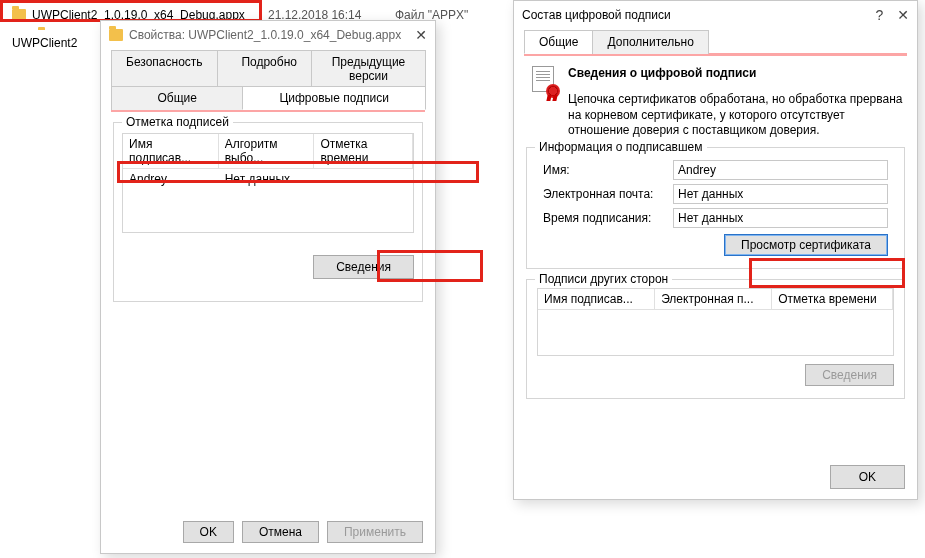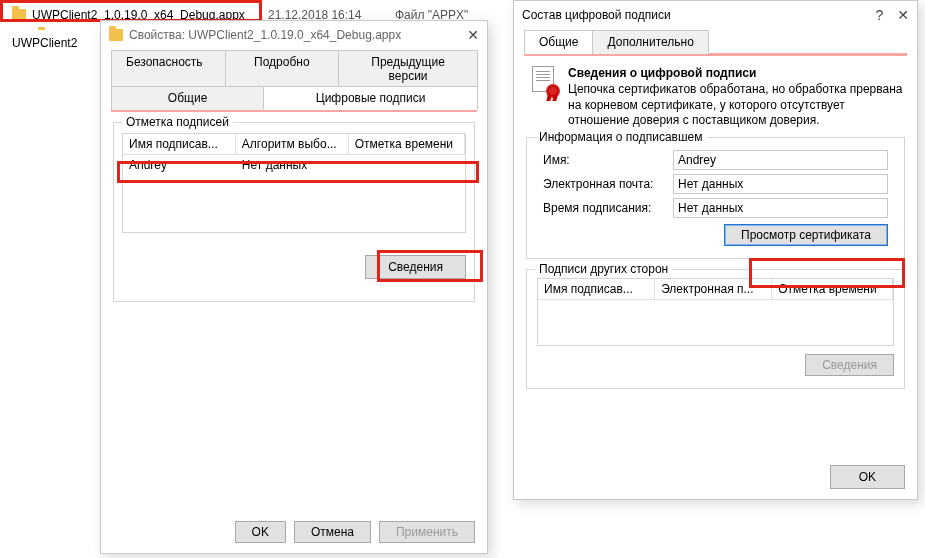--- a/index.html
+++ b/index.html
@@ -155,32 +155,32 @@
 </div>
 <div class="file-row" style="top:6px; left:268px; color:#555;">21.12.2018 16:14</div>
 <div class="file-row" style="top:6px; left:395px; color:#555;">Файл "APPX"</div>
 <div class="file-row" style="top:30px; left:12px;flex-direction:column;">
   <span class="folder-icon"></span>
   <span>UWPClient2</span>
 </div>
 
 <div class="red-box" style="top:0px; left:0px; width:262px; height:22px;"></div>
 
-<div class="window" style="top:20px; left:100px; width:388px; height:534px;">
+<div class="window" style="top:20px; left:100px; width:336px; height:534px;">
   <div class="titlebar">
     <span class="folder-icon" style="margin-right:6px;"></span>
     <span>Свойства: UWPClient2_1.0.19.0_x64_Debug.appx</span>
     <div class="titlebar-right">
       <span class="close-x">✕</span>
     </div>
   </div>
 
   <div class="tabs" style="border-bottom:none;">
     <div class="tab" style="flex:1;">Безопасность</div>
-    <div class="tab" style="flex:1;text-align:center;">Подробно</div>
+    <div class="tab" style="flex:1;text-align:right;">Подробно</div>
     <div class="tab" style="flex:1.3;text-align:center;">Предыдущие версии</div>
   </div>
   <div class="tabs tab-row2">
     <div class="tab" style="flex:1;text-align:center;">Общие</div>
     <div class="tab active" style="flex:1.5;text-align:center;">Цифровые подписи</div>
   </div>
 
   <div class="groupbox" style="height:180px;">
     <span class="groupbox-label">Отметка подписей</span>
     <div class="listview" style="height:100px;">
@@ -225,21 +225,21 @@
   </div>
 
   <div style="padding:10px 14px 0;">
     <div style="display:flex;">
       <div class="sig-icon">
         <div class="doc"></div>
           <div class="rib"></div>
       </div>
       <div>
         <div style="font-weight:bold;">Сведения о цифровой подписи</div>
-        <div style="margin-top:2px; line-height:1.3;">Цепочка сертификатов обработана, но обработка прервана на корневом сертификате, у которого отсутствует отношение доверия с поставщиком доверия.</div>
+        <div style="margin-top:12px; line-height:1.3;">Цепочка сертификатов обработана, но обработка прервана на корневом сертификате, у которого отсутствует отношение доверия с поставщиком доверия.</div>
       </div>
     </div>
   </div>
 
   <div class="groupbox" style="margin-top:8px; padding:8px 16px 12px;">
     <span class="groupbox-label">Информация о подписавшем</span>
     <div class="fld-row">
       <span class="fld-label">Имя:</span>
       <div class="fld-input">Andrey</div>
     </div>

